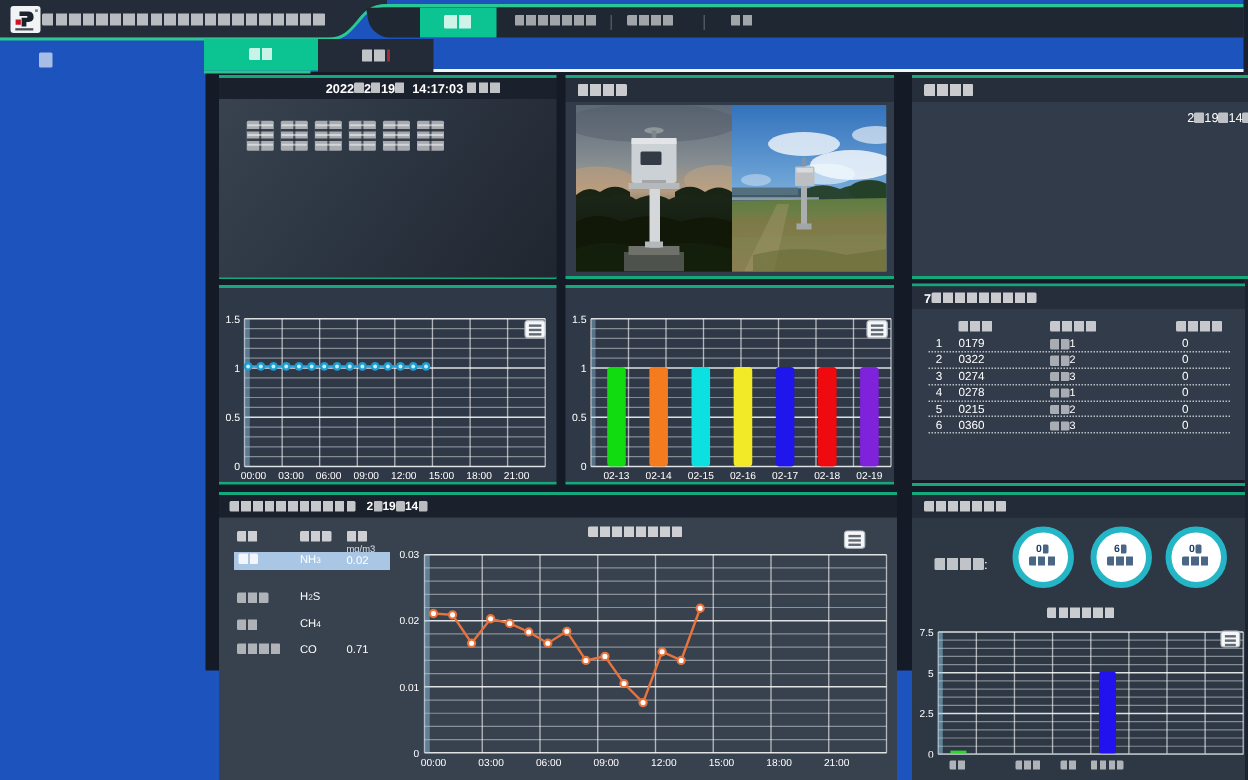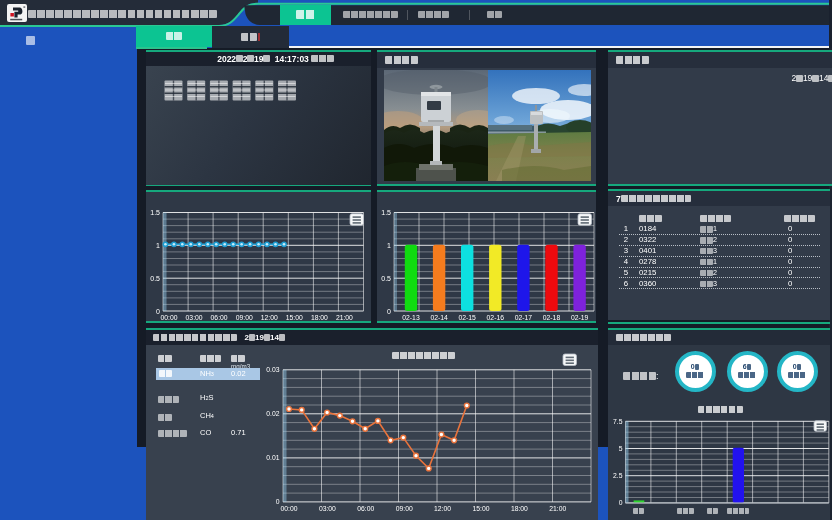--- a/index.html
+++ b/index.html
@@ -181,33 +181,33 @@
       </div>
 <div style="height:114px;background:#323b49;padding:6px 10px 0 11px;">
 <div style="display:flex;height:12px;align-items:center;">
 <span style="width:14px;"></span>
           <span style="width:63px;padding-left:6px;"><i style="display:inline-block;vertical-align:middle;width:22.6px;height:7.4px;background:repeating-linear-gradient(90deg,rgba(255,255,255,0.72) 0 6.6px,rgba(0,0,0,0) 6.6px 8px);border-radius:1px;"></i></span>
           <span style="width:88px;padding-left:4px;"><i style="display:inline-block;vertical-align:middle;width:30.6px;height:7.4px;background:repeating-linear-gradient(90deg,rgba(255,255,255,0.72) 0 6.6px,rgba(0,0,0,0) 6.6px 8px);border-radius:1px;"></i></span>
           <span><i style="display:inline-block;vertical-align:middle;width:30.6px;height:7.4px;background:repeating-linear-gradient(90deg,rgba(255,255,255,0.72) 0 6.6px,rgba(0,0,0,0) 6.6px 8px);border-radius:1px;"></i></span>
 </div>
 <div style="display:flex;height:10.9px;align-items:center;border-bottom:1px dotted rgba(218,224,230,.8);font-size:7.8px;color:#fff;">
 <span style="width:14px;text-align:center;">1</span>
-          <span style="width:63px;padding-left:6px;">0184</span>
+          <span style="width:63px;padding-left:6px;">0179</span>
           <span style="width:88px;padding-left:4px;"><i style="display:inline-block;vertical-align:middle;width:13px;height:6.6px;background:repeating-linear-gradient(90deg,rgba(255,255,255,0.58) 0 5.8px,rgba(0,0,0,0) 5.8px 7.2px);border-radius:1px;"></i><span style="font-size:7.2px;">1</span></span>
           <span style="padding-left:4px;">0</span>
         </div>
         <div style="display:flex;height:10.9px;align-items:center;border-bottom:1px dotted rgba(218,224,230,.8);font-size:7.8px;color:#fff;">
 <span style="width:14px;text-align:center;">2</span>
           <span style="width:63px;padding-left:6px;">0322</span>
           <span style="width:88px;padding-left:4px;"><i style="display:inline-block;vertical-align:middle;width:13px;height:6.6px;background:repeating-linear-gradient(90deg,rgba(255,255,255,0.58) 0 5.8px,rgba(0,0,0,0) 5.8px 7.2px);border-radius:1px;"></i><span style="font-size:7.2px;">2</span></span>
           <span style="padding-left:4px;">0</span>
         </div>
         <div style="display:flex;height:10.9px;align-items:center;border-bottom:1px dotted rgba(218,224,230,.8);font-size:7.8px;color:#fff;">
 <span style="width:14px;text-align:center;">3</span>
-          <span style="width:63px;padding-left:6px;">0401</span>
+          <span style="width:63px;padding-left:6px;">0274</span>
           <span style="width:88px;padding-left:4px;"><i style="display:inline-block;vertical-align:middle;width:13px;height:6.6px;background:repeating-linear-gradient(90deg,rgba(255,255,255,0.58) 0 5.8px,rgba(0,0,0,0) 5.8px 7.2px);border-radius:1px;"></i><span style="font-size:7.2px;">3</span></span>
           <span style="padding-left:4px;">0</span>
         </div>
         <div style="display:flex;height:10.9px;align-items:center;border-bottom:1px dotted rgba(218,224,230,.8);font-size:7.8px;color:#fff;">
 <span style="width:14px;text-align:center;">4</span>
           <span style="width:63px;padding-left:6px;">0278</span>
           <span style="width:88px;padding-left:4px;"><i style="display:inline-block;vertical-align:middle;width:13px;height:6.6px;background:repeating-linear-gradient(90deg,rgba(255,255,255,0.58) 0 5.8px,rgba(0,0,0,0) 5.8px 7.2px);border-radius:1px;"></i><span style="font-size:7.2px;">1</span></span>
           <span style="padding-left:4px;">0</span>
         </div>
         <div style="display:flex;height:10.9px;align-items:center;border-bottom:1px dotted rgba(218,224,230,.8);font-size:7.8px;color:#fff;">

